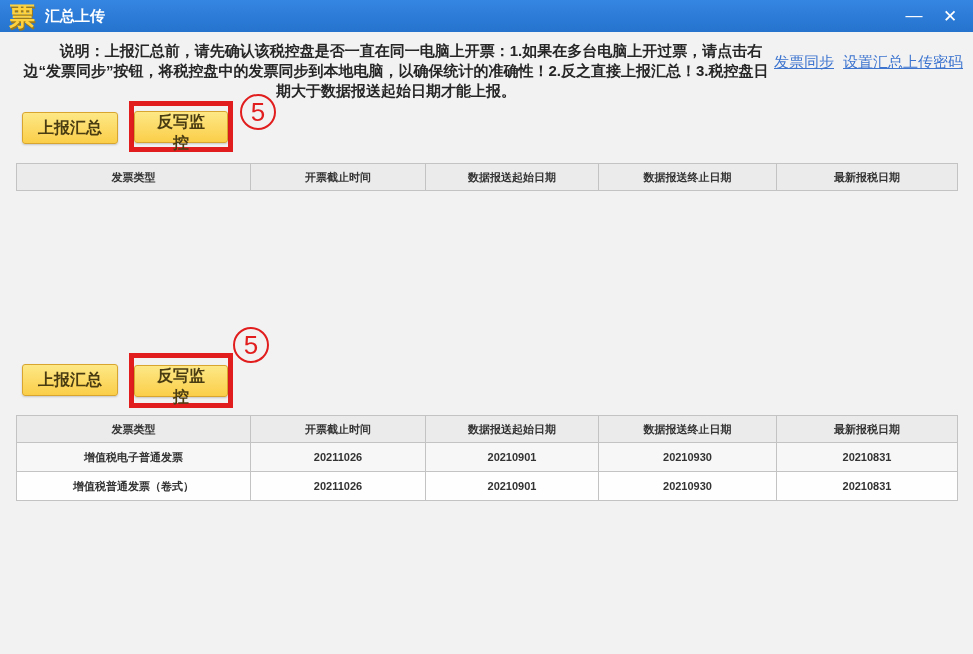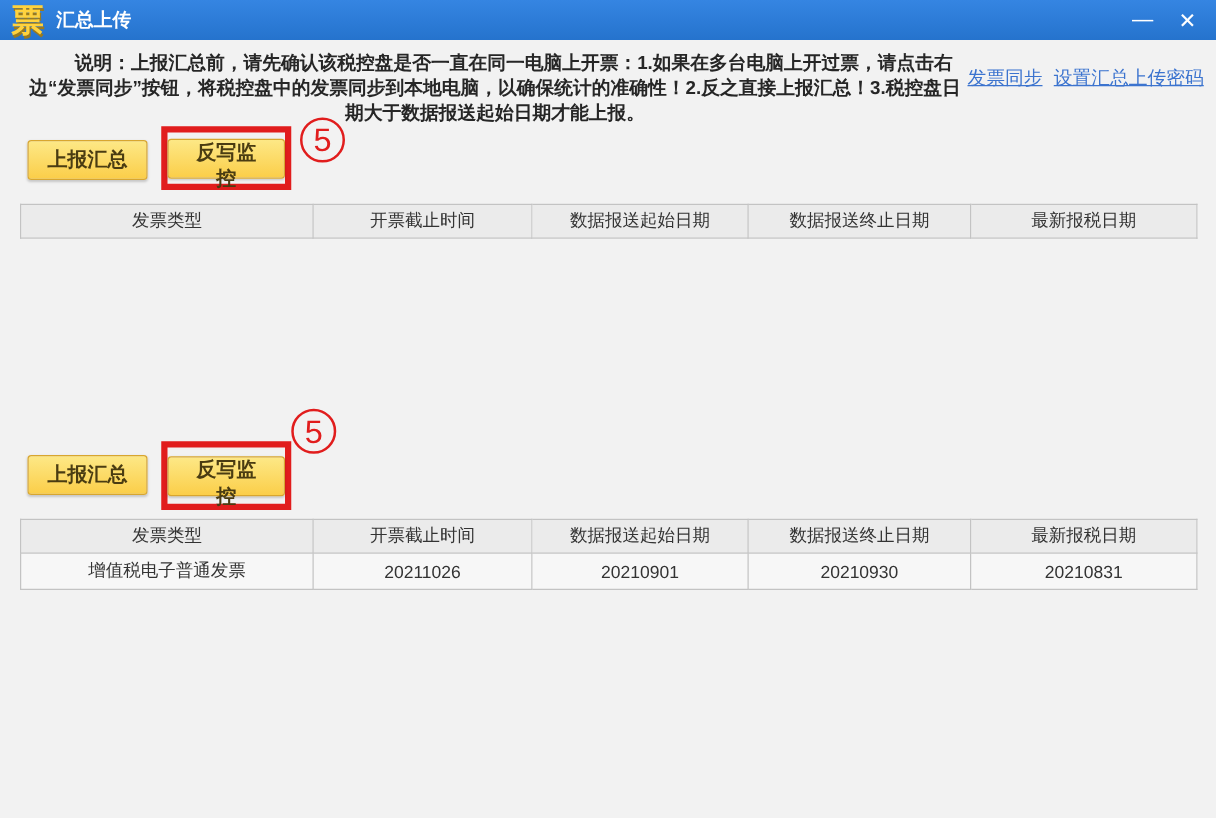--- a/index.html
+++ b/index.html
@@ -81,22 +81,22 @@
   .circle5-2{left:233px;top:327px;}
   
   .grid{
     position:absolute;left:16px;width:941px;
     border-collapse:collapse;table-layout:fixed;background:#fff;
   }
   .grid-1{top:163px;}
   .grid-2{top:415px;}
   .grid th,.grid td{
     border:1px solid #c3c3c3;
-    font-size:14px;color:#333;text-align:center;
-    padding:0;font-weight:normal;
+    font-size:11px;color:#333;text-align:center;
+    padding:0;font-weight:bold;
     overflow:hidden;white-space:nowrap;
   }
   .grid th{height:27px;background:#ebebeb;}
   .grid-1 td{height:28px;}
   .grid-2 td{height:29px;}
   .grid tbody tr:nth-child(odd){background:#f7f7f7;}
   .grid tbody tr:nth-child(even){background:#fefefe;}
 </style>
 </head>
 <body>
@@ -166,14 +166,21 @@
       </tr>
     </thead>
     <tbody>
       <tr>
         <td>增值税电子普通发票</td>
         <td>20211026</td>
         <td>20210901</td>
         <td>20210930</td>
         <td>20210831</td>
       </tr>
+      <tr>
+        <td>增值税普通发票（卷式）</td>
+        <td>20211026</td>
+        <td>20210901</td>
+        <td>20210930</td>
+        <td>20210831</td>
+      </tr>
     </tbody>
   </table>
 
 </body></html>

